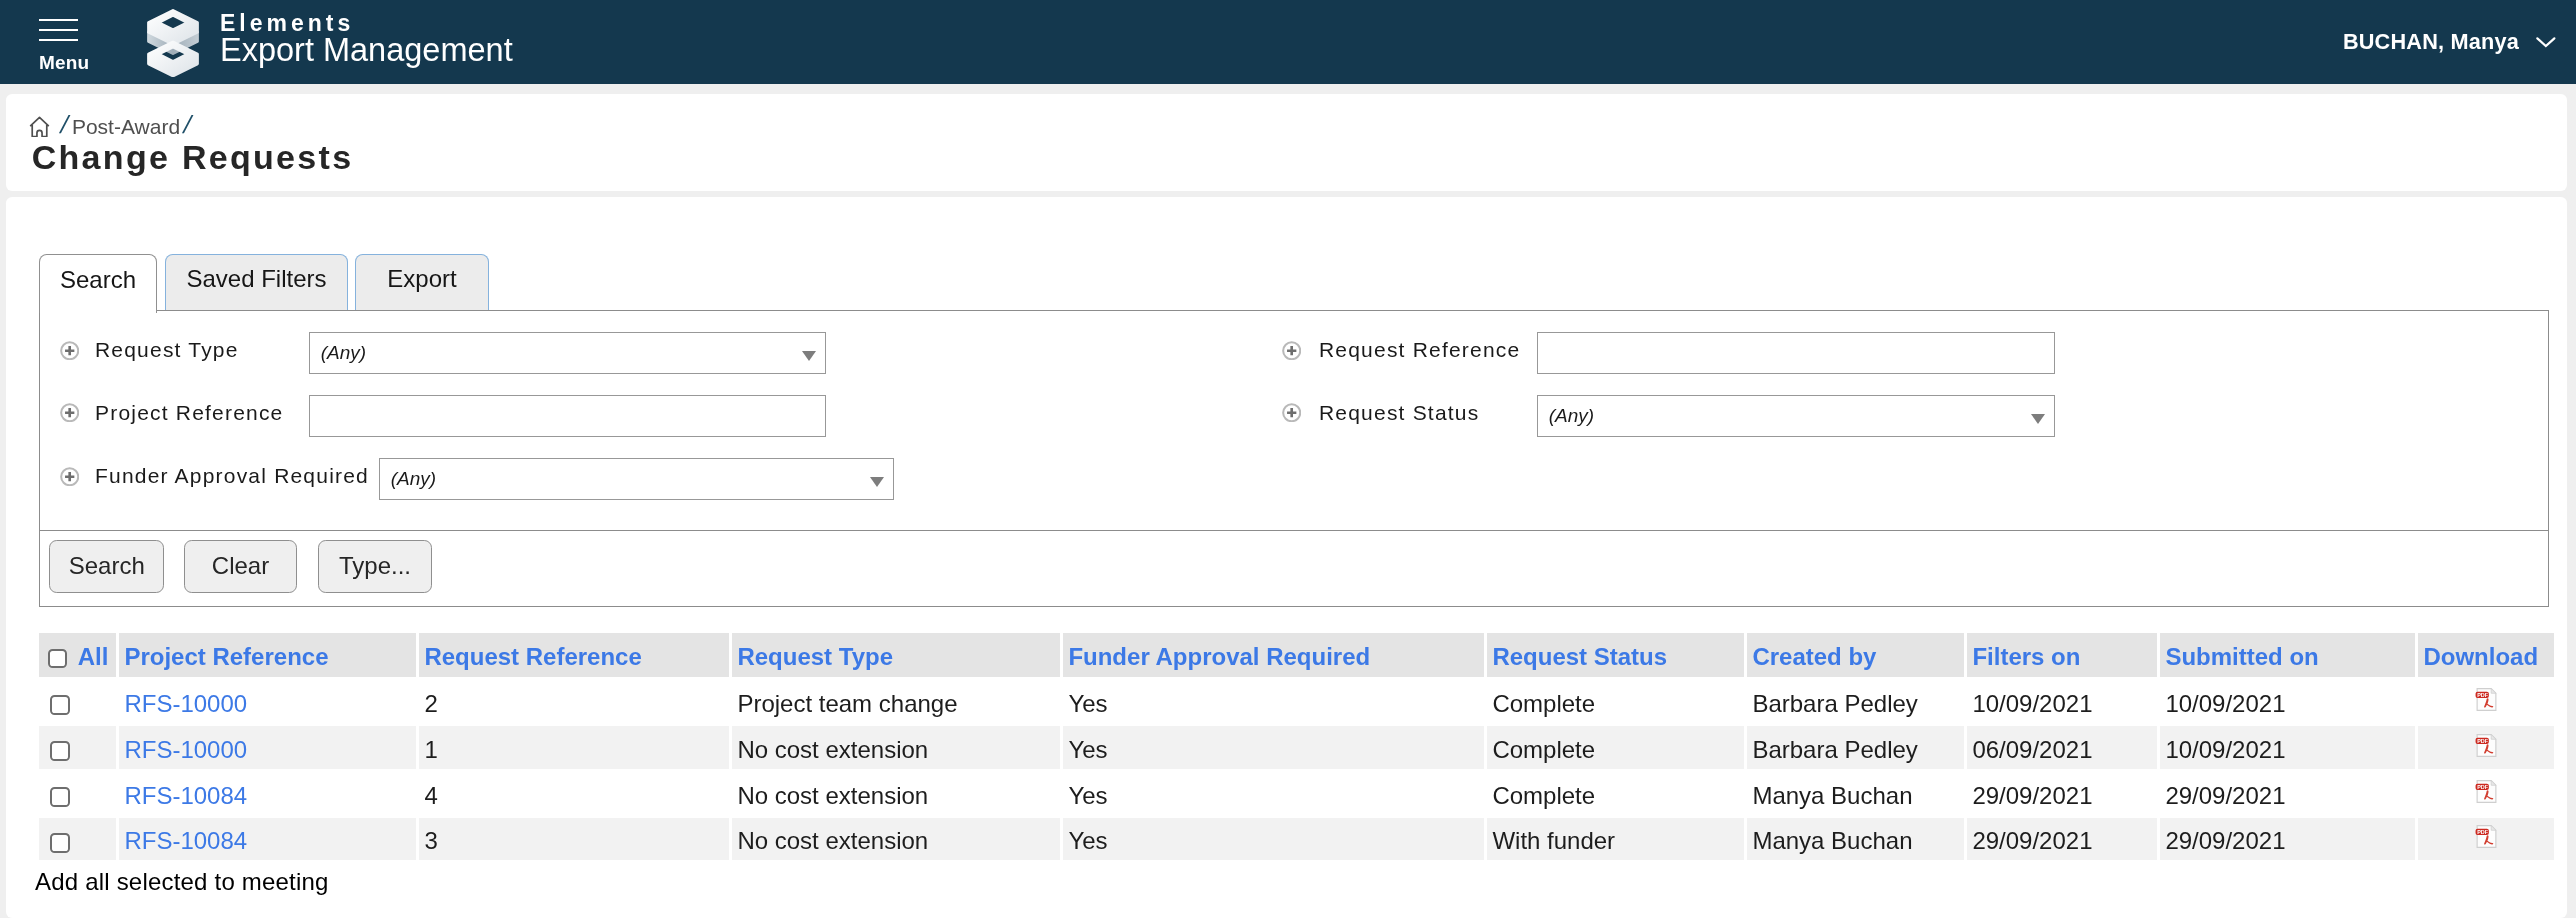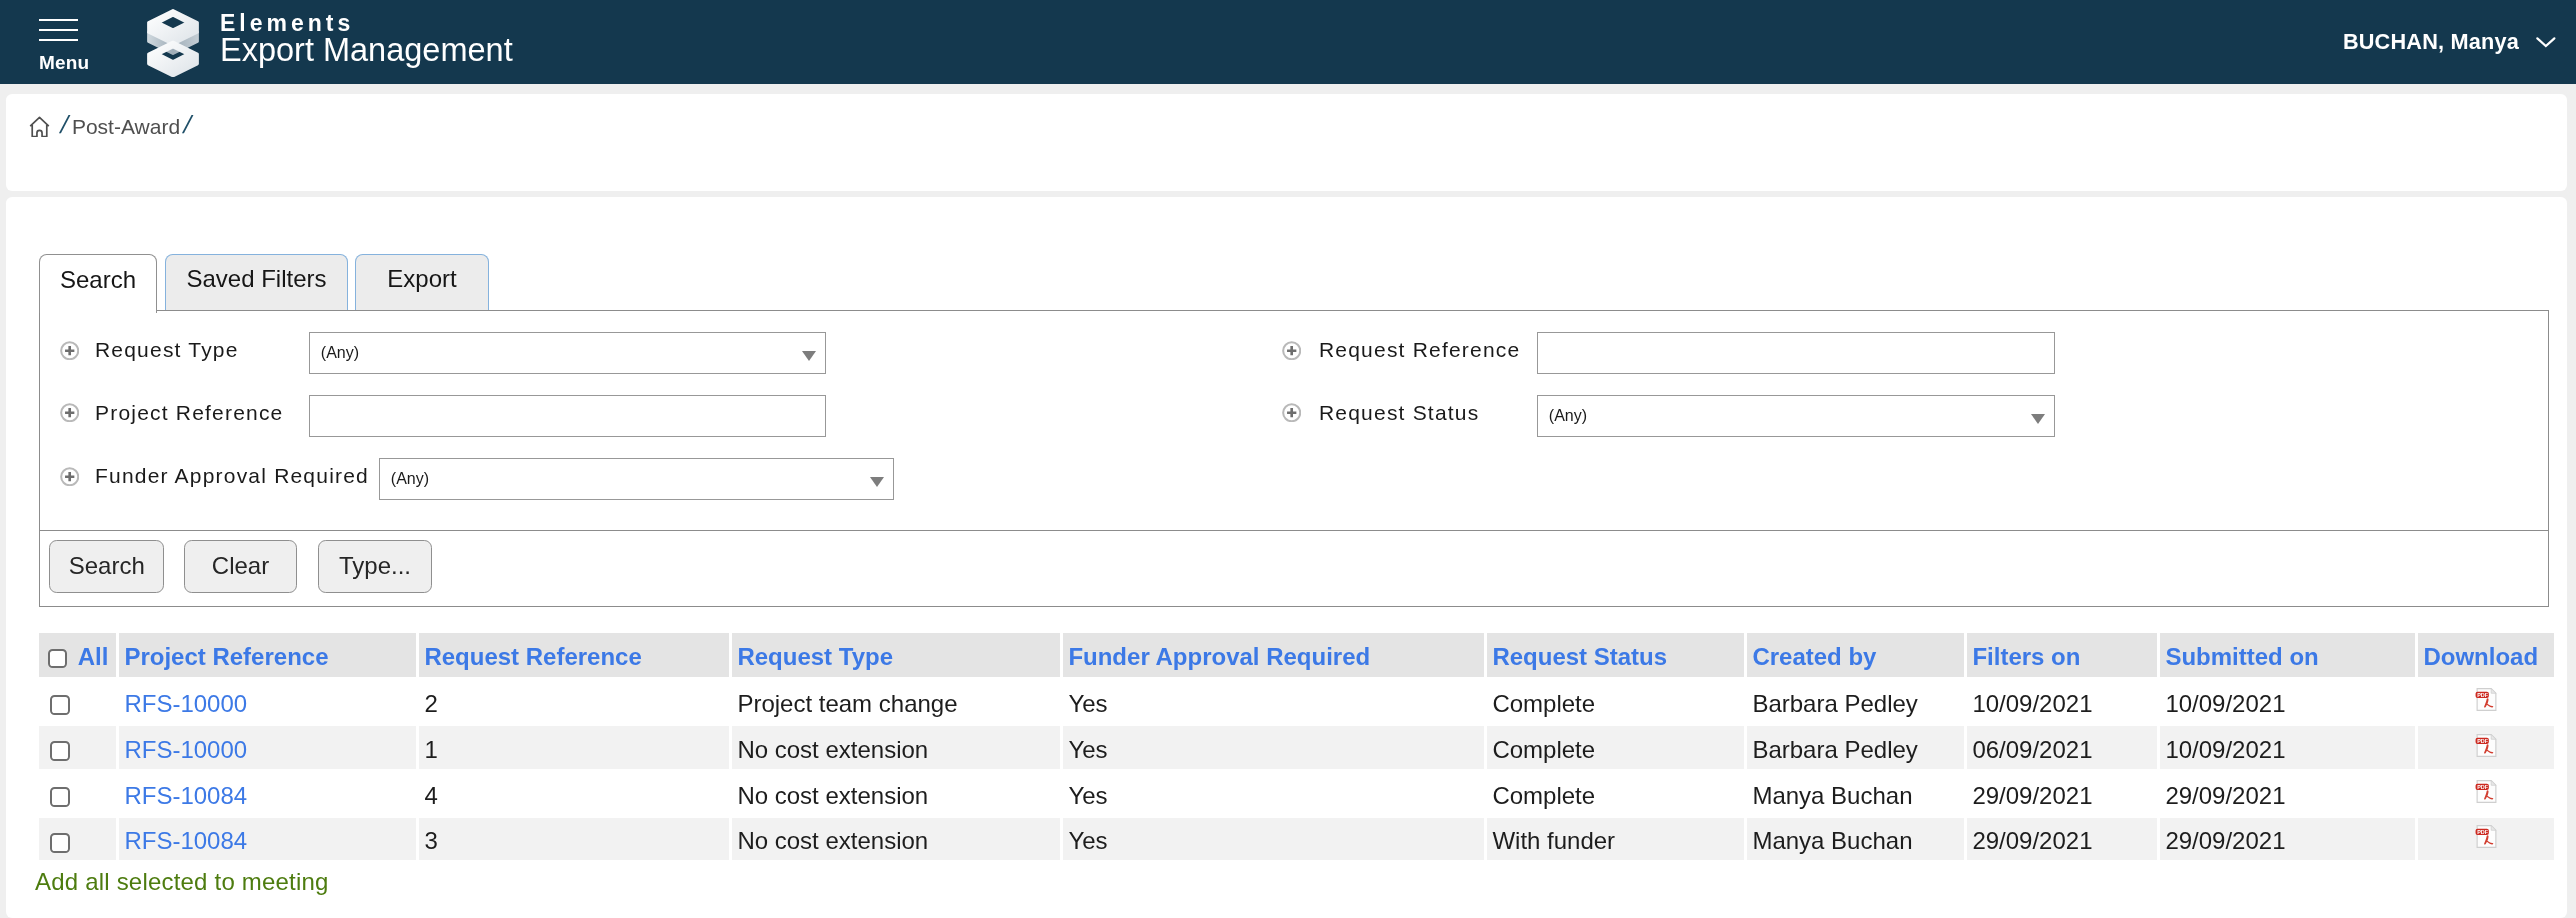--- a/index.html
+++ b/index.html
@@ -35,36 +35,36 @@
 #tab3 { left:355px; width:134px; background:#ececec; border:1.5px solid #85b2dd; border-bottom:none; line-height:48px; }
 
 
 #panel { position:absolute; left:39px; top:310px; width:2510px; height:221px; border:1.5px solid #8c8c8c; background:#fff; }
 #btnbox { position:absolute; left:39px; top:531px; width:2510px; height:76px; border:1.5px solid #8c8c8c; border-top:none; background:#fff; }
 .btn { position:absolute; top:9.3px; height:53px; background:#efefef; border:1.5px solid #8f8f8f; border-radius:7.7px; font-size:24px; color:#262626; text-align:center; line-height:50px; }
 
 
 .plus { position:absolute; width:19.4px; height:19.4px; }
 .flabel { position:absolute; font-size:21px; letter-spacing:1.2px; color:#1a1a1a; line-height:36px; height:36px; white-space:nowrap; }
-.field { position:absolute; height:42px; background:#fff; border:1.5px solid #989898; font-size:16px; color:#1a1a1a; line-height:39px; padding-left:10.8px; }
+.field { position:absolute; height:42px; background:#fff; border:1.5px solid #989898; font-size:19px; color:#1a1a1a; line-height:39px; padding-left:10.8px;font-style:italic; }
 .sel .tri { position:absolute; right:9.3px; top:18px; width:0; height:0; border-left:7px solid transparent; border-right:7px solid transparent; border-top:10px solid #7d7d7d; }
 #advlink { position:absolute; left:1712px; top:156px; width:372px; font-size:24px; letter-spacing:0.4px; font-weight:700; color:#2e6fe0; }
 #advlink .ar { font-size:26px; font-weight:400; }
 
 
 #tblwrap { position:absolute; left:36px; top:630px; }
 table { border-collapse:separate; border-spacing:3.1px; table-layout:fixed; }
 th, td { font-size:24px; font-weight:400; color:#1d1d1d; padding:0 0 0 5.4px; overflow:hidden; white-space:nowrap; }
 th { background:#e4e4e4; height:43px; line-height:40px; padding-top:3.9px; color:#3c79e6; font-weight:700; text-align:left; }
 td { height:42px; line-height:39px; padding-top:3.9px; }
 tr.odd td { background:#fff; }
 tr.even td { background:#f2f2f2; }
 a.lnk { color:#3c79e6; text-decoration:none; }
 .cb { display:inline-block; width:20px; height:20px; border:2.3px solid #6e6e6e; border-radius:4.6px; background:#fff; vertical-align:middle; }
-#addall { position:absolute; left:35px; top:868px; font-size:24px; letter-spacing:0.2px; color:#4d7c0f; }
+#addall { position:absolute; left:35px; top:868px; font-size:24px; letter-spacing:0.2px; color:#000000; }
 </style>
 </head>
 <body>
 <div id="hdr">
   <div id="burger">
       <div class="bar"></div>
       <div class="bar"></div>
       <div class="bar" style="margin-bottom:0"></div>
       <div class="mlab">Menu</div>
     </div>
@@ -94,20 +94,21 @@
     </svg>
 </div>
 
 <div id="card1">
   <div id="crumb">
     <svg id="crumbicon" width="21" height="21.7" viewBox="0 0 27 28">
         <path d="M1.5 13 L13.5 1.8 L25.5 13 M4.1 10.8 V26.6 H10.2 V21.8 A3.3 3.3 0 0 1 16.8 21.8 V26.6 H22.9 V10.8" fill="none" stroke="#4f4f4f" stroke-width="2.2" stroke-linejoin="round"></path>
       </svg>
     <div id="crumbtxt"><span class="sl">/</span>Post-Award<span class="sl">/</span></div>
   </div>
+  <div id="h1">Change Requests</div>
 </div>
 
 <div id="card2"></div>
 <div class="tab" id="tab2">Saved Filters</div>
 <div class="tab" id="tab3">Export</div>
 <div class="tab" id="tab1">Search</div>
 
 <div id="panel">
   <svg class="plus" style="left:20px; top:30px" width="19.4" height="19.4" viewBox="0 0 25 25">
       <circle cx="12.5" cy="12.5" r="11" fill="none" stroke="#b9b9b9" stroke-width="2.6"></circle>

